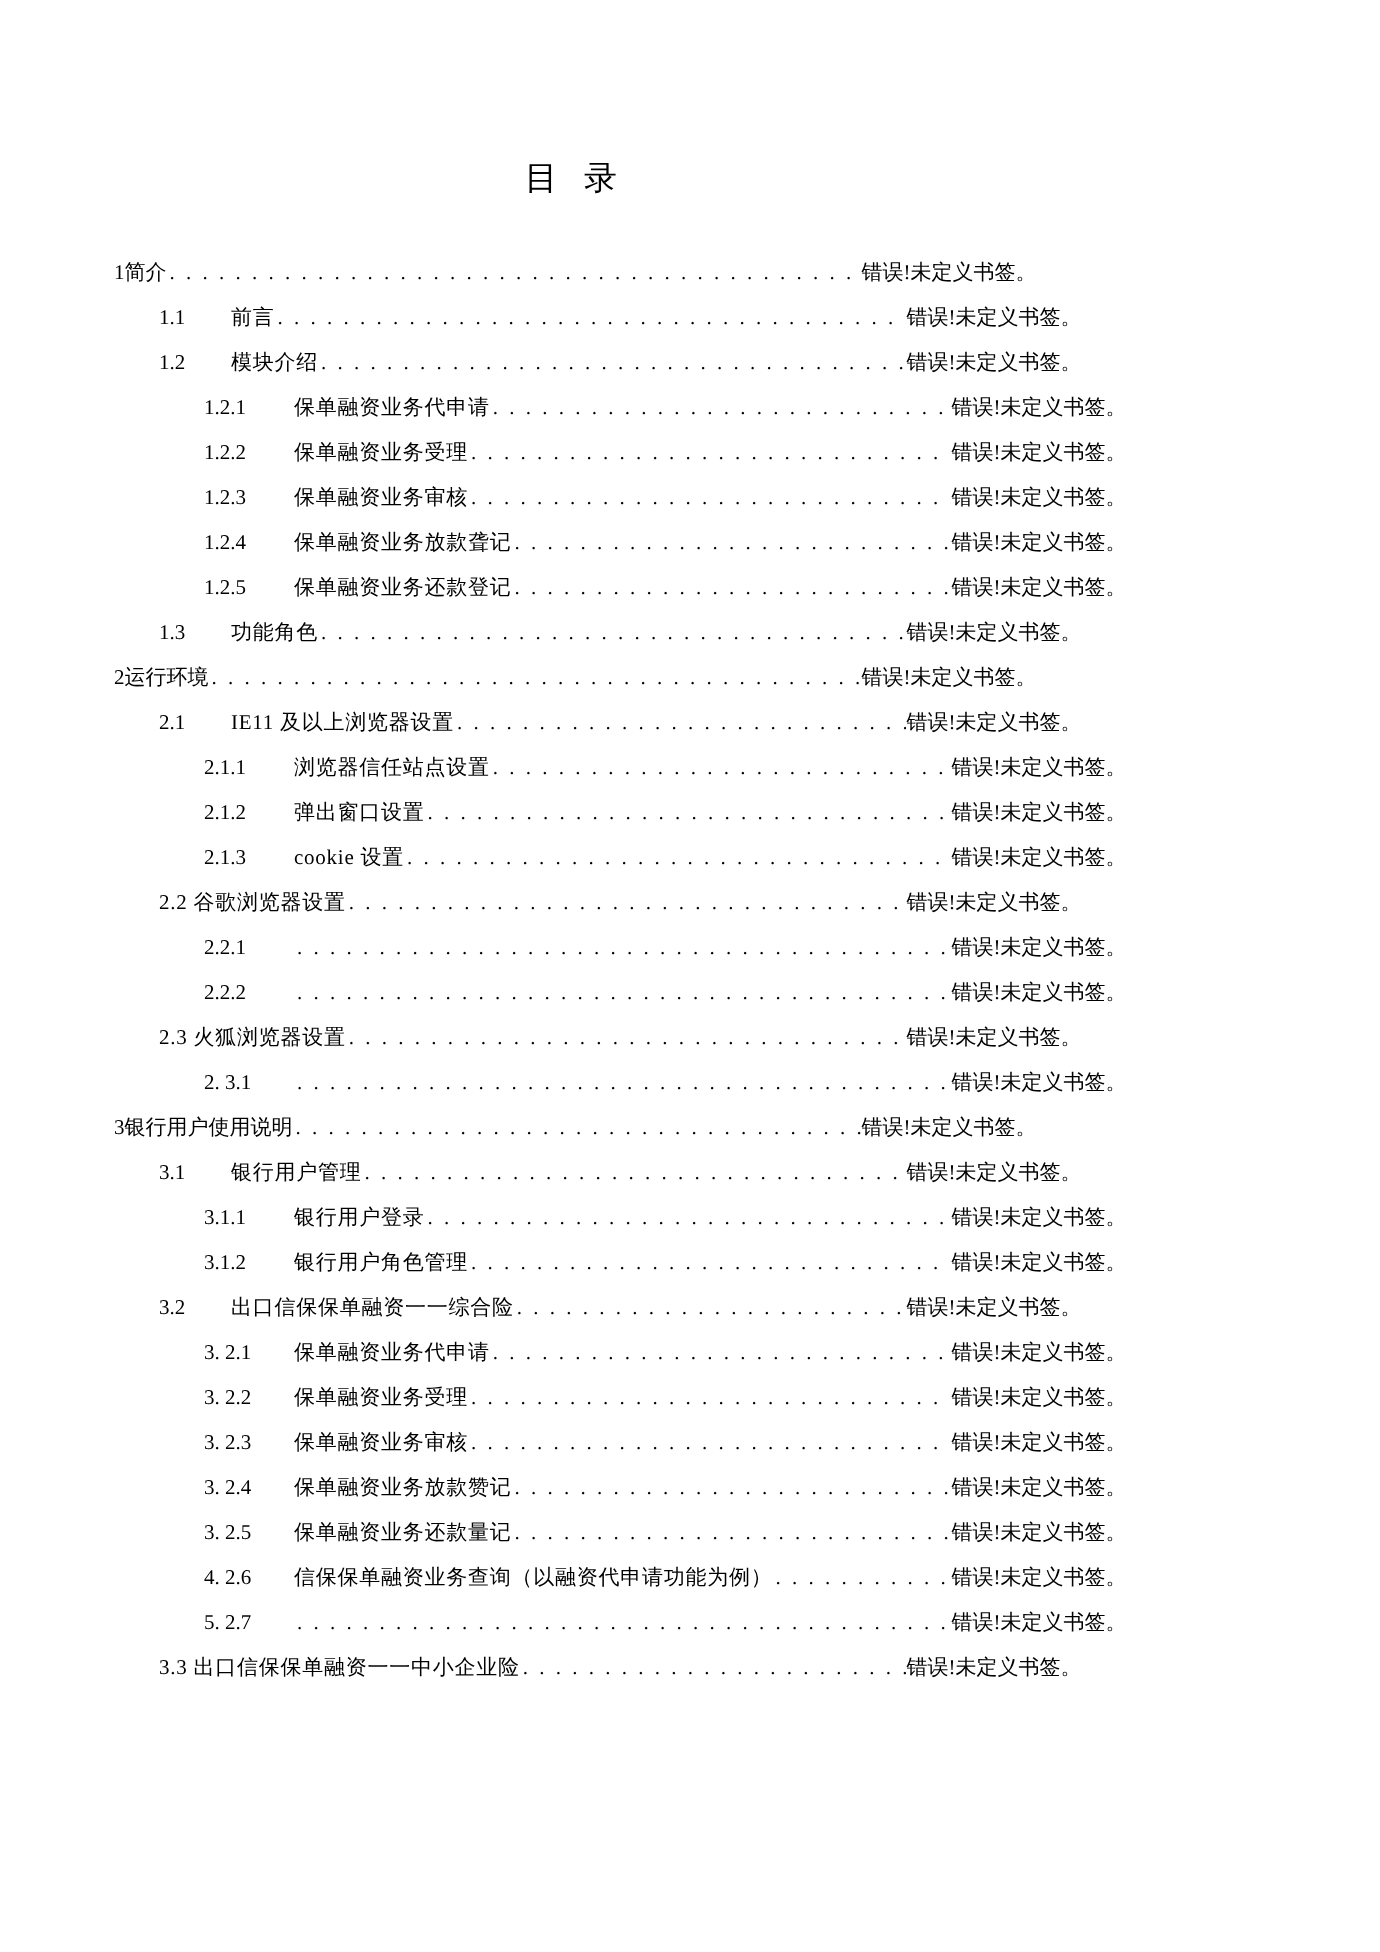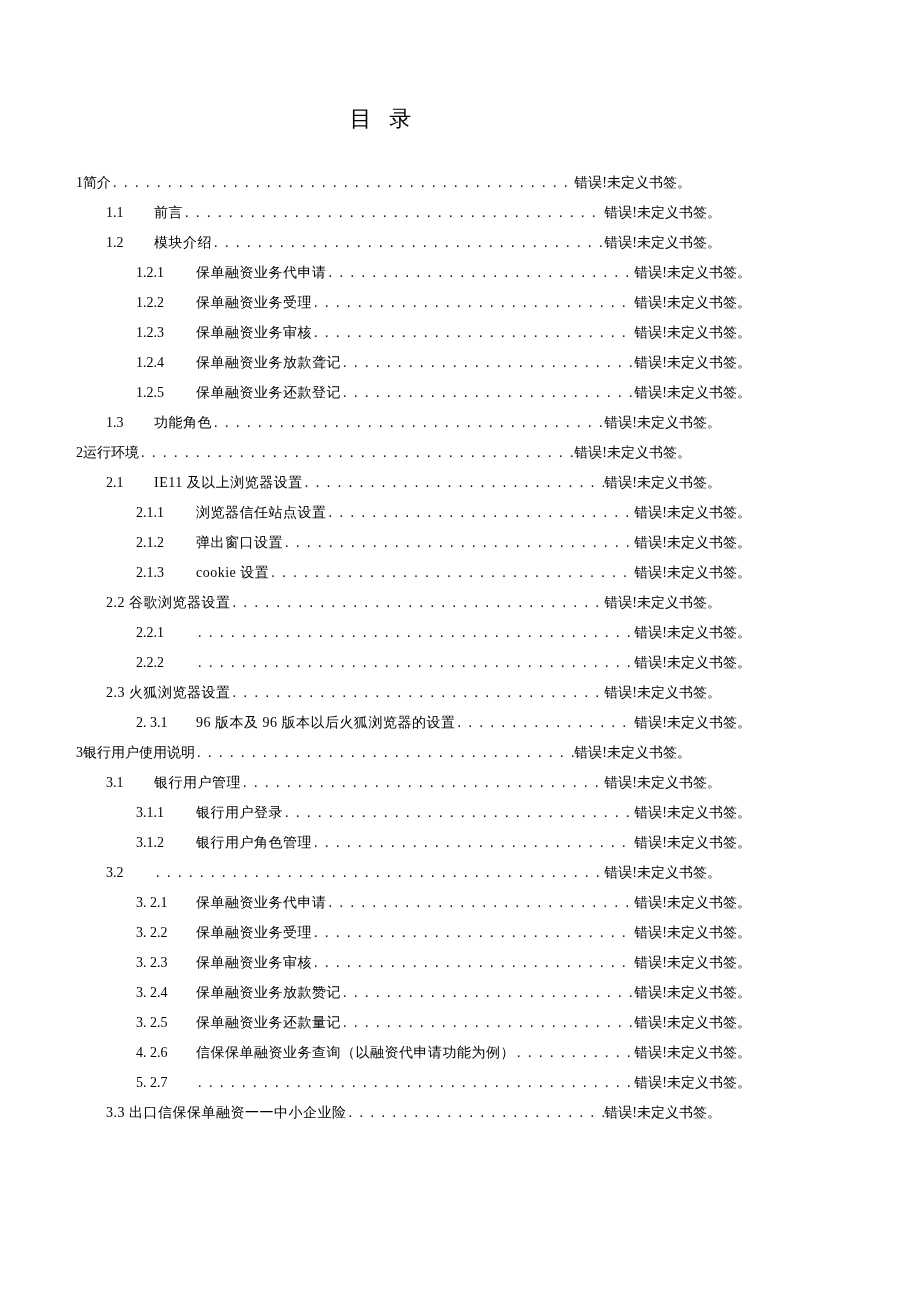--- a/index.html
+++ b/index.html
@@ -166,21 +166,20 @@
         <span class="toc-leader"></span>
         <span class="toc-page">错误!未定义书签。</span>
       </div>
       <div class="toc-entry indent-1b">
         <span class="toc-label">2.3 火狐浏览器设置</span>
         <span class="toc-leader"></span>
         <span class="toc-page">错误!未定义书签。</span>
       </div>
       <div class="toc-entry indent-2">
         <span class="toc-num">2.  3.1</span>
-        <span class="toc-label">96 版本及 96 版本以后火狐浏览器的设置</span>
         <span class="toc-leader"></span>
         <span class="toc-page">错误!未定义书签。</span>
       </div>
       <div class="toc-entry indent-0">
         <span>3</span>
         <span> 银行用户使用说明</span>
         <span class="toc-leader"></span>
         <span class="toc-page">错误!未定义书签。</span>
       </div>
       <div class="toc-entry indent-1">
@@ -196,20 +195,21 @@
         <span class="toc-page">错误!未定义书签。</span>
       </div>
       <div class="toc-entry indent-2">
         <span class="toc-num">3.1.2</span>
         <span class="toc-label">银行用户角色管理</span>
         <span class="toc-leader"></span>
         <span class="toc-page">错误!未定义书签。</span>
       </div>
       <div class="toc-entry indent-1">
         <span class="toc-num">3.2</span>
+        <span class="toc-label">出口信保保单融资一一综合险</span>
         <span class="toc-leader"></span>
         <span class="toc-page">错误!未定义书签。</span>
       </div>
       <div class="toc-entry indent-2">
         <span class="toc-num">3.  2.1</span>
         <span class="toc-label">保单融资业务代申请</span>
         <span class="toc-leader"></span>
         <span class="toc-page">错误!未定义书签。</span>
       </div>
       <div class="toc-entry indent-2">

